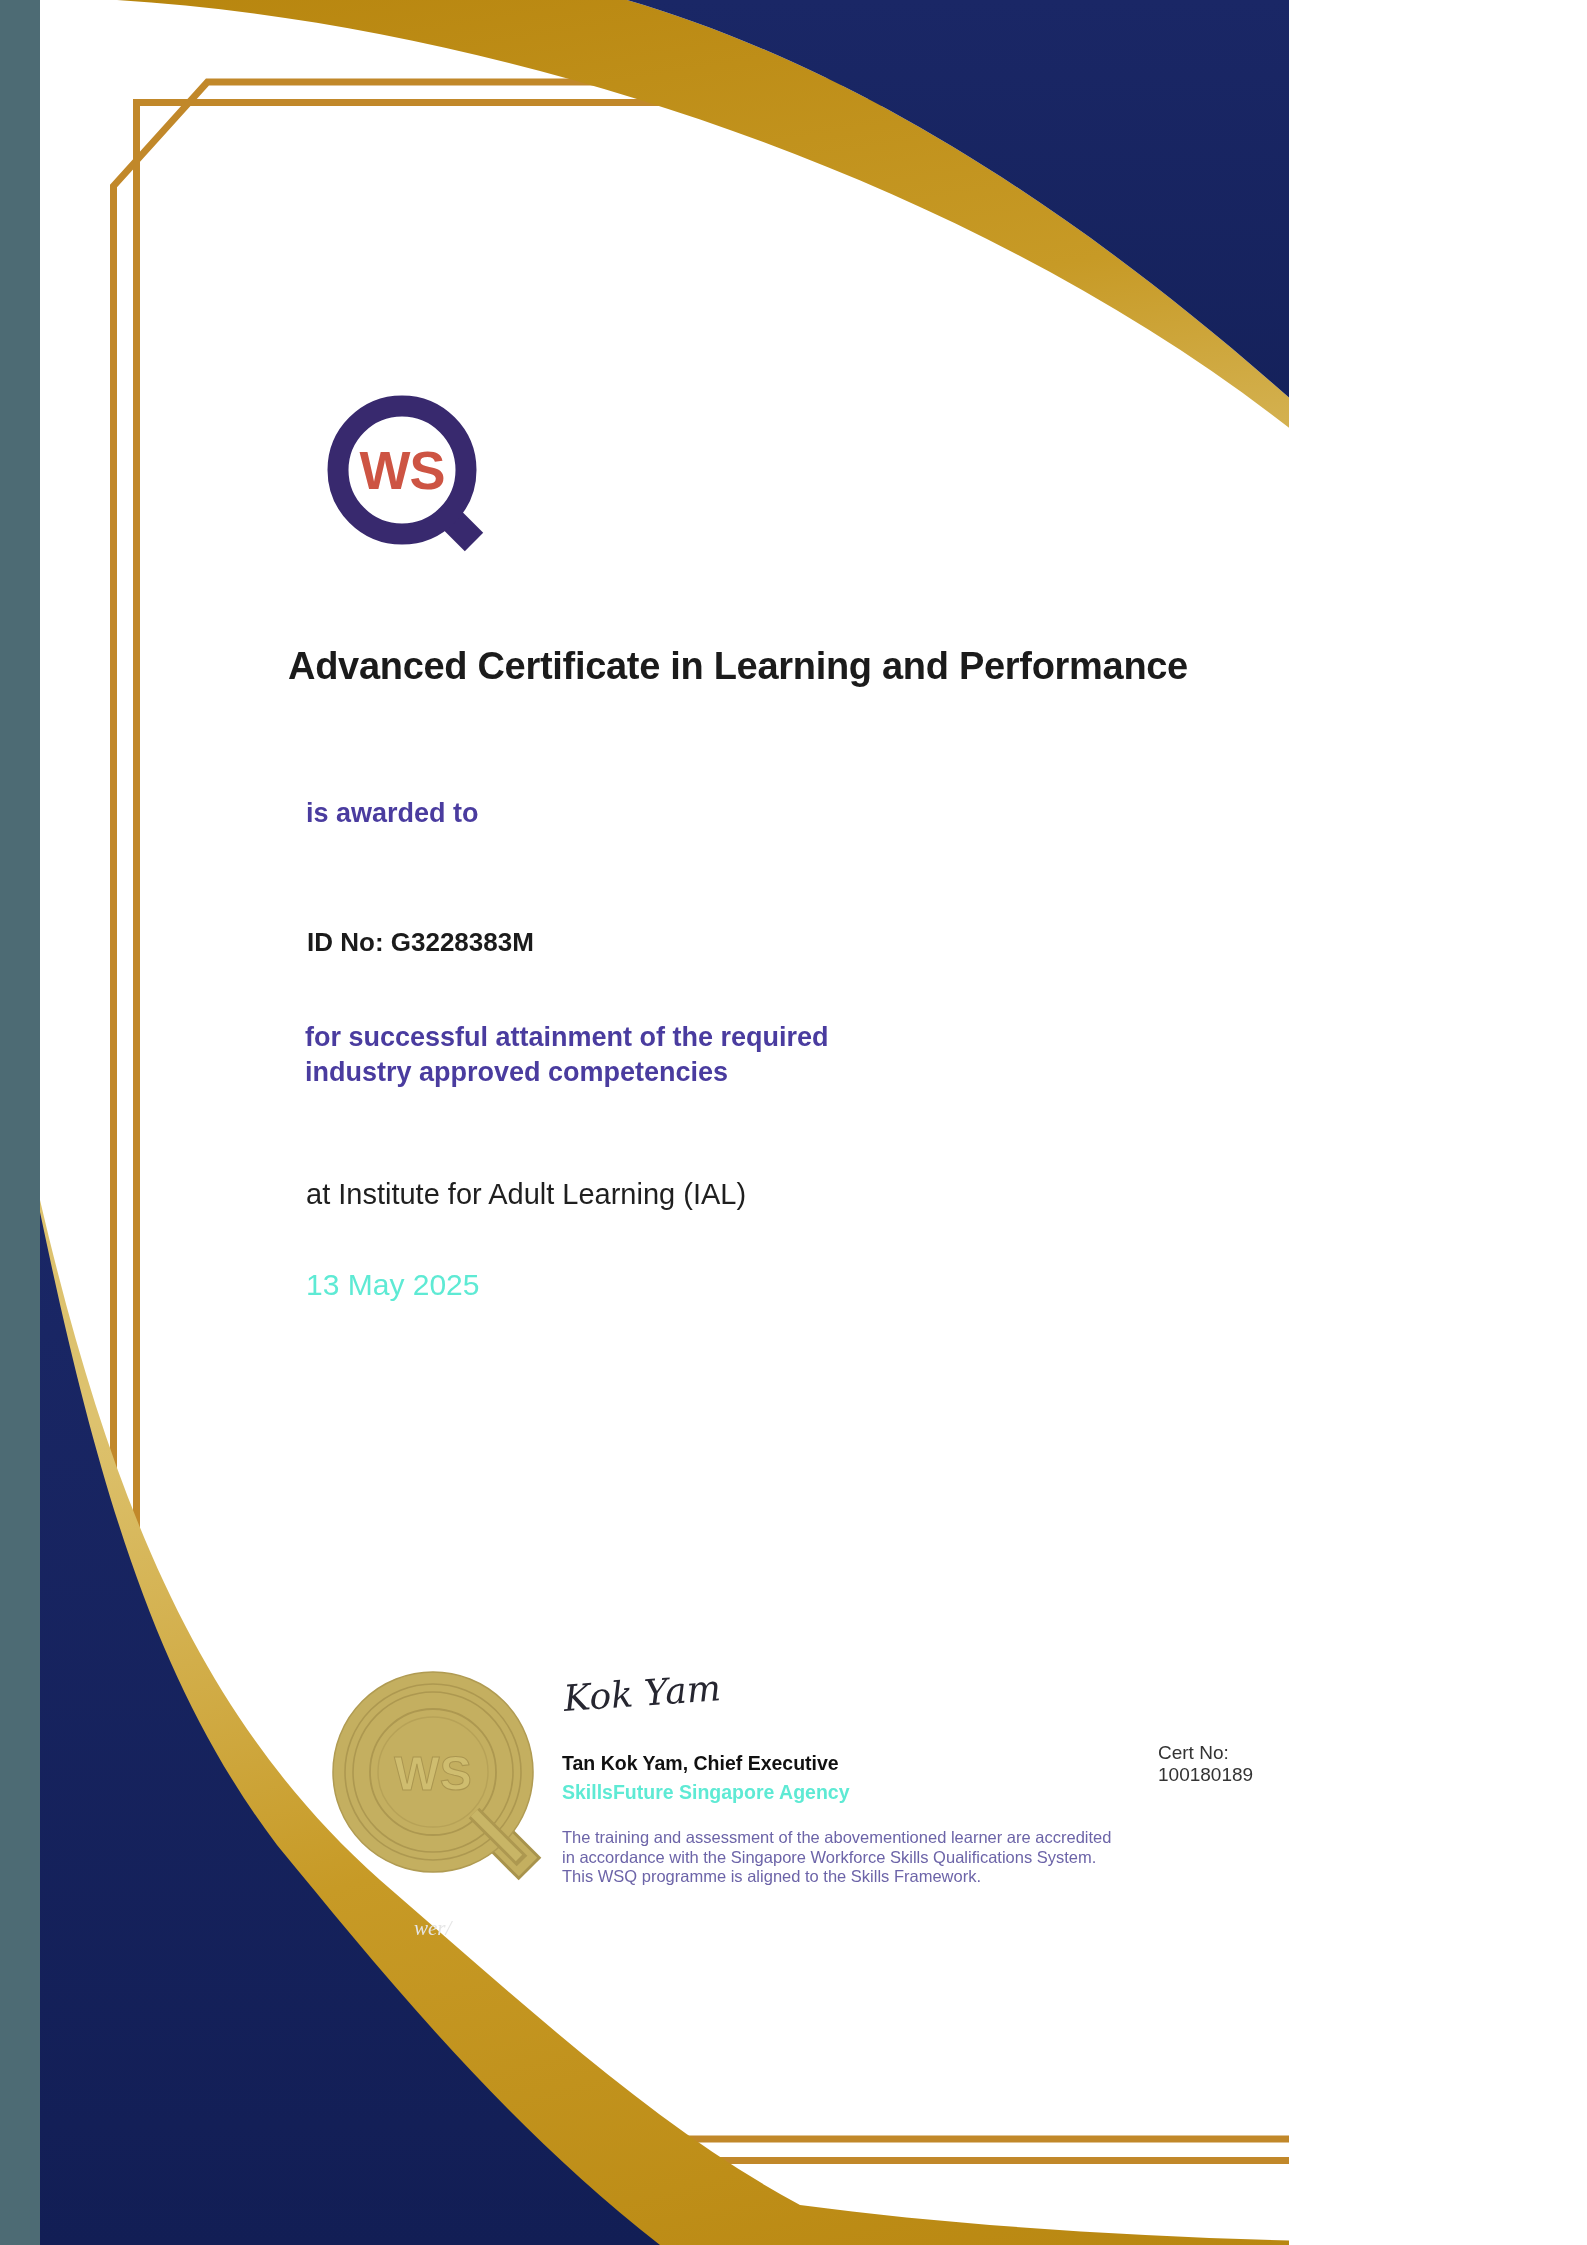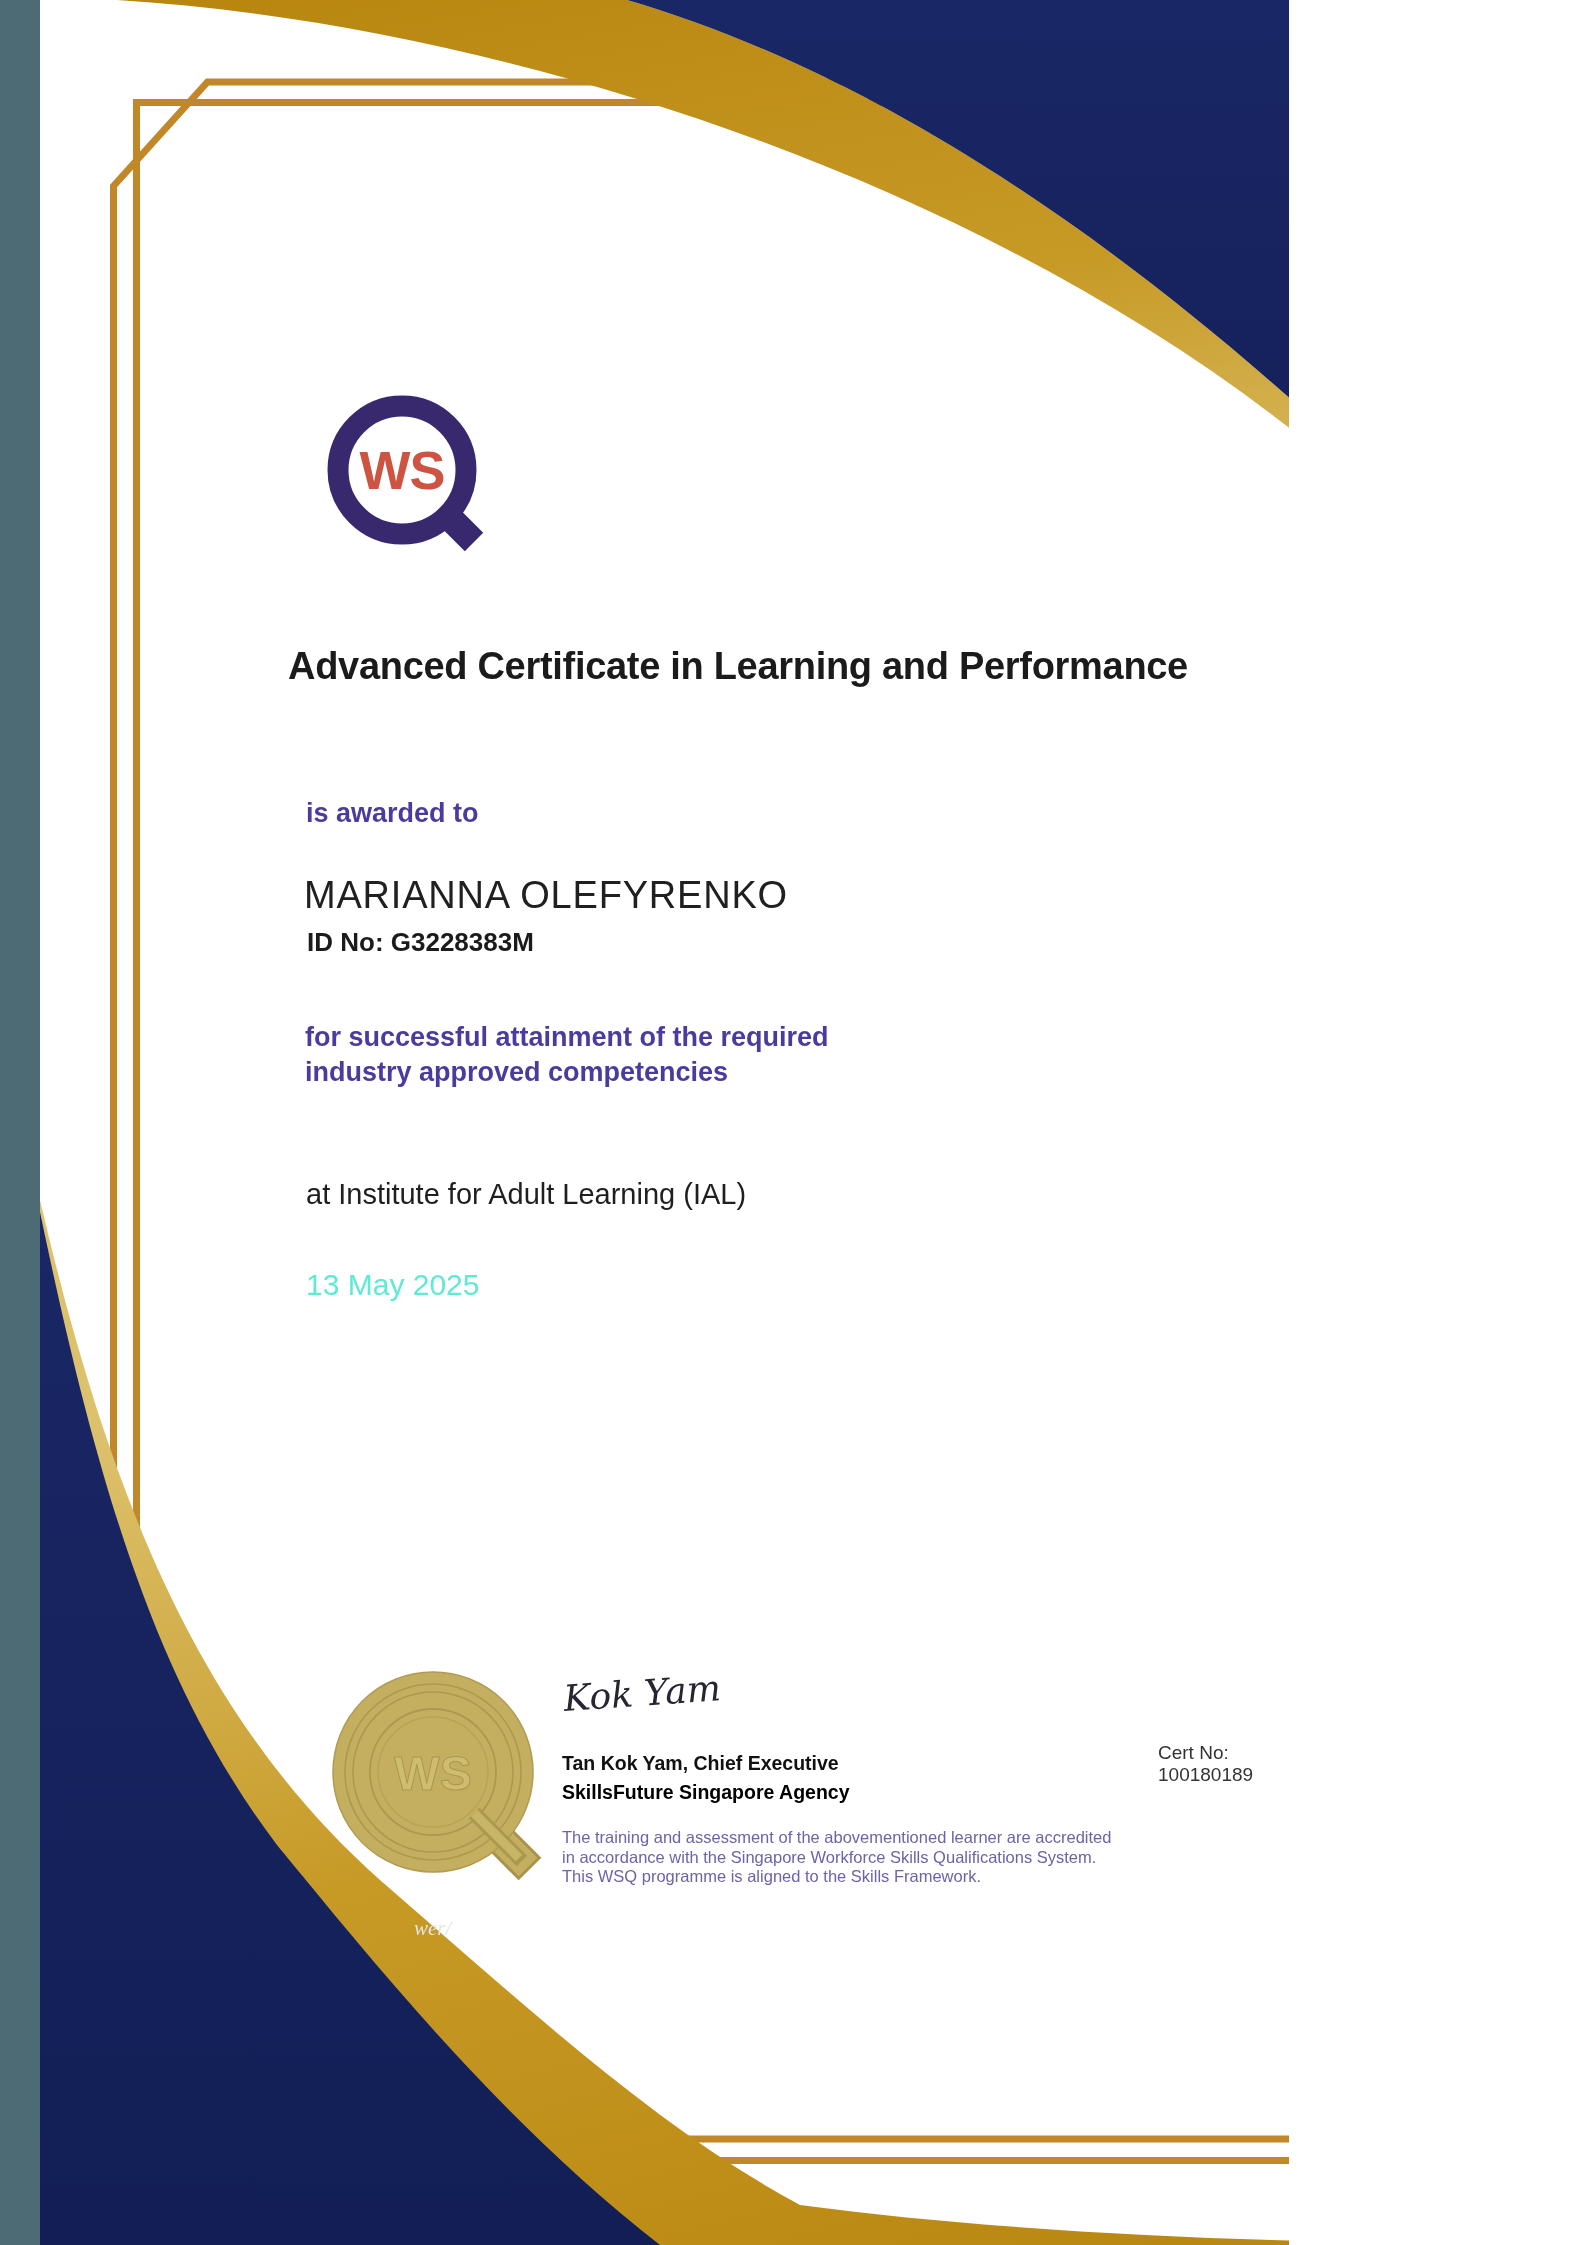--- a/index.html
+++ b/index.html
@@ -13,21 +13,21 @@
   .title{left:288px;top:645px;font-size:38px;font-weight:bold;color:#1b1b1b;letter-spacing:-.3px;}
   .awarded{left:306px;top:798px;font-size:27px;font-weight:bold;color:#4a3c9f;}
   .name{left:304px;top:874px;font-size:38px;color:#202020;letter-spacing:.8px;}
   .idno{left:307px;top:927px;font-size:26px;font-weight:bold;color:#1b1b1b;}
   .attain{left:305px;top:1020px;font-size:27px;font-weight:bold;color:#4a3c9f;line-height:35px;}
   .institute{left:306px;top:1178px;font-size:29px;color:#1f1f1f;}
   .date{left:306px;top:1268px;font-size:30px;color:#5eead4;}
   .seal{left:322px;top:1662px;}
   .sig-script{left:565px;top:1678px;font-family:"DejaVu Serif", serif;font-style:italic;font-size:36px;color:#262630;transform:rotate(-4deg);transform-origin:left bottom;}
   .sig-line1{left:562px;top:1752px;font-size:19.5px;font-weight:bold;color:#111;}
-  .sig-line2{left:562px;top:1781px;font-size:19.5px;font-weight:bold;color:#000000;}
+  .sig-line2{left:562px;top:1781px;font-size:19.5px;font-weight:bold;color:#5eead4;}
   .fineprint{left:562px;top:1828px;font-size:16.5px;line-height:19.5px;color:#6c64a8;}
   .certno{left:1158px;top:1742px;font-size:19px;color:#333;}
   .frag-left{left:414px;top:1916px;font-family:"Liberation Serif", serif;font-style:italic;font-size:21px;color:#e5e5e5;z-index:6;}
   .frag-page{left:1438px;top:1917px;font-family:"Liberation Serif", serif;font-size:22px;color:#222;z-index:6;}
   .frag-side{left:1368px;top:1918px;font-size:13px;letter-spacing:1px;color:#5a50a0;transform:rotate(-90deg);transform-origin:0 0;z-index:6;white-space:nowrap;}
 </style>
 </head>
 <body>
 
 <div class="canvas">
@@ -63,21 +63,20 @@
   </svg>
 
   <svg class="abs logo-mark" width="185" height="185" viewBox="0 0 185 185">
     <line x1="133" y1="134" x2="156" y2="157" stroke="#38296e" stroke-width="26"></line>
     <circle cx="84" cy="85" r="64" fill="#ffffff" stroke="#38296e" stroke-width="21"></circle>
     <text x="84" y="104" text-anchor="middle" font-family="Liberation Sans, sans-serif" font-weight="bold" font-size="54" fill="#cd5443" letter-spacing="-1">WS</text>
   </svg>
 
   <div class="abs title">Advanced Certificate in Learning and Performance</div>
   <div class="abs awarded">is awarded to</div>
-  <div class="abs name">MARIANNA OLEFYRENKO</div>
   <div class="abs idno">ID No: G3228383M</div>
   <div class="abs attain">
     <div>for successful attainment of the required</div>
     <div>industry approved competencies</div>
   </div>
   <div class="abs institute">at Institute for Adult Learning (IAL)</div>
   <div class="abs date">13 May 2025</div>
 
   <svg class="abs seal" width="235" height="235" viewBox="0 0 235 235">
     <line x1="180" y1="179" x2="208" y2="207" stroke="#a8934c" stroke-width="32"></line>

